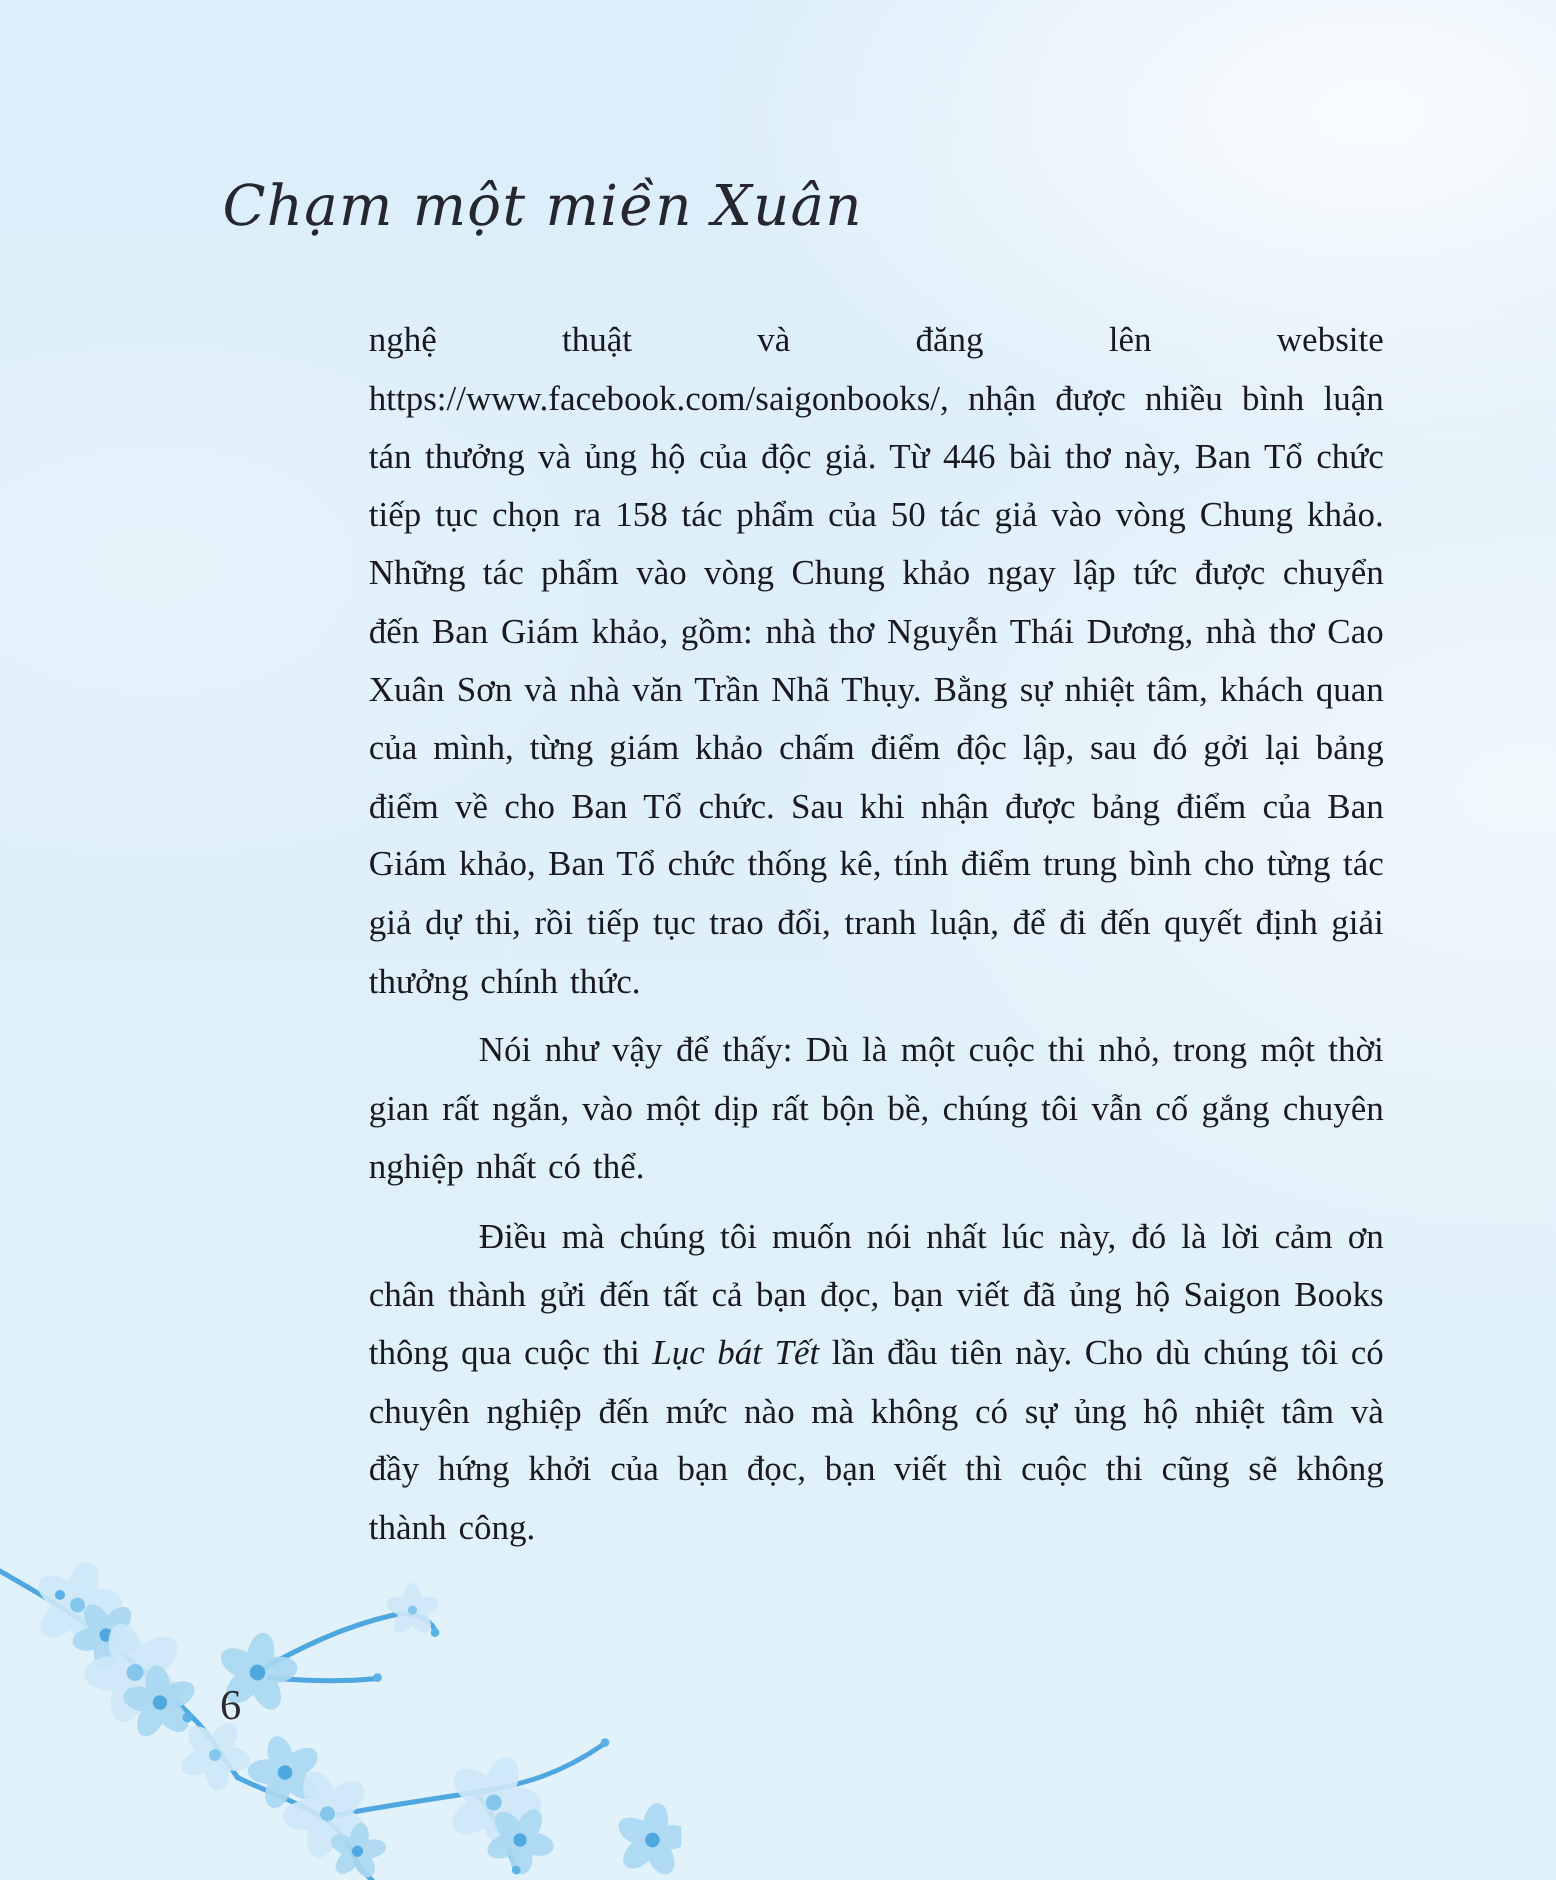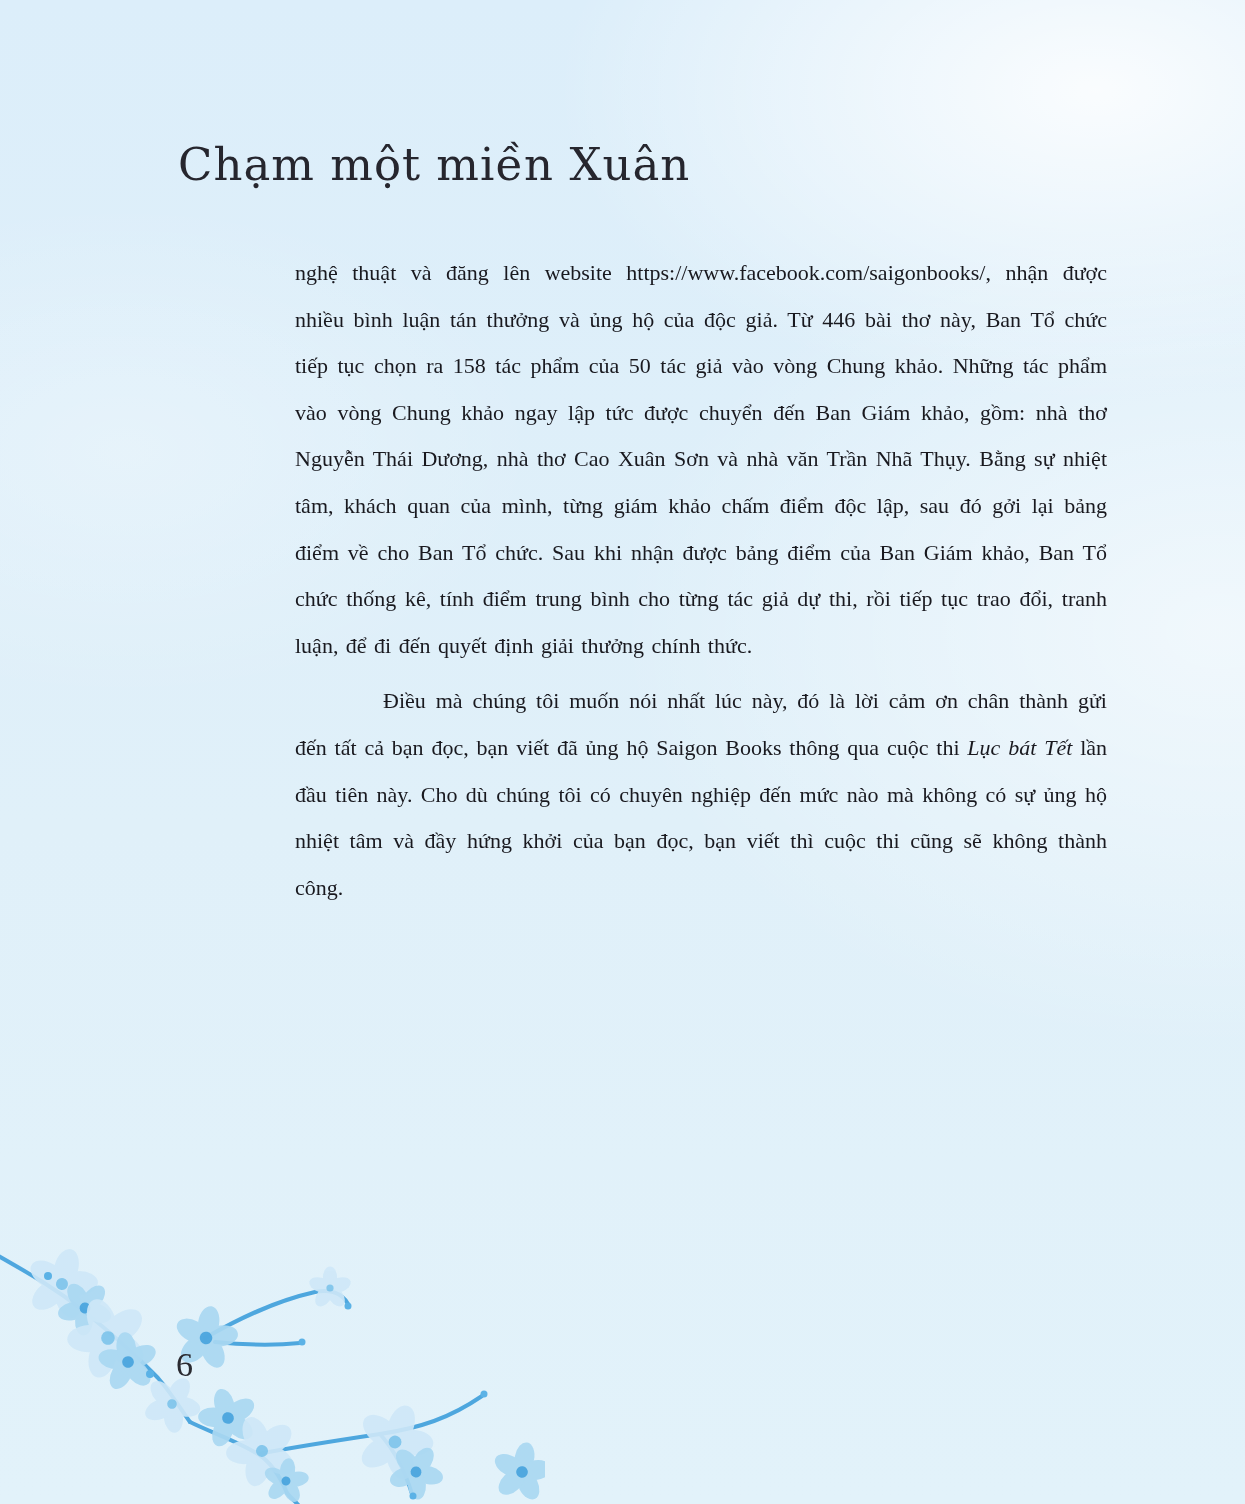--- a/index.html
+++ b/index.html
@@ -17,32 +17,33 @@
       radial-gradient(700px 420px at 10% 30%, rgba(255,255,255,0.25), rgba(255,255,255,0) 60%),
       linear-gradient(180deg, #dceefa 0%, #e0f0f9 55%, #e2f2fa 100%);
     font-family: "Liberation Serif", "DejaVu Serif", serif;
   }
 
   .running-title {
     position: absolute;
     left: 178px;
     top: 138px;
     font-family: "DejaVu Serif", serif;
+    font-style: italic;
     font-size: 45px;
     letter-spacing: 1px;
     color: #26262e;
     white-space: nowrap;
   }
 
   .text-block {
     position: absolute;
     left: 295px;
     top: 250px;
     width: 812px;
-    font-size: 22px;
+    font-size: 28px;
     line-height: 46.6px;
     color: #19191f;
     text-align: justify;
     word-spacing: 0.09em;
   }
   .text-block p {
     margin: 0 0 9px 0;
     text-indent: 88px;
   }
   .text-block p.no-indent {
@@ -130,18 +131,19 @@
     <circle cx="413" cy="250" r="3.5"></circle>
   </g>
 </svg>
 
 <header>
   <div class="running-title">Chạm một miền Xuân</div>
 </header>
 
 <main class="text-block">
   <p class="no-indent">nghệ thuật và đăng lên website https://www.facebook.com/saigonbooks/, nhận được nhiều bình luận tán thưởng và ủng hộ của độc giả. Từ 446 bài thơ này, Ban Tổ chức tiếp tục chọn ra 158 tác phẩm của 50 tác giả vào vòng Chung khảo. Những tác phẩm vào vòng Chung khảo ngay lập tức được chuyển đến Ban Giám khảo, gồm: nhà thơ Nguyễn Thái Dương, nhà thơ Cao Xuân Sơn và nhà văn Trần Nhã Thụy. Bằng sự nhiệt tâm, khách quan của mình, từng giám khảo chấm điểm độc lập, sau đó gởi lại bảng điểm về cho Ban Tổ chức. Sau khi nhận được bảng điểm của Ban Giám khảo, Ban Tổ chức thống kê, tính điểm trung bình cho từng tác giả dự thi, rồi tiếp tục trao đổi, tranh luận, để đi đến quyết định giải thưởng chính thức.</p>
+  <p>Nói như vậy để thấy: Dù là một cuộc thi nhỏ, trong một thời gian rất ngắn, vào một dịp rất bộn bề, chúng tôi vẫn cố gắng chuyên nghiệp nhất có thể.</p>
   <p>
     <span>Điều mà chúng tôi muốn nói nhất lúc này, đó là lời cảm ơn chân thành gửi đến tất cả bạn đọc, bạn viết đã ủng hộ Saigon Books thông qua cuộc thi </span><span class="contest-em">Lục bát Tết</span><span> lần đầu tiên này. Cho dù chúng tôi có chuyên nghiệp đến mức nào mà không có sự ủng hộ nhiệt tâm và đầy hứng khởi của bạn đọc, bạn viết thì cuộc thi cũng sẽ không thành công.</span>
   </p>
 </main>
 
 <div class="page-number">6</div>
 
 </body></html>

